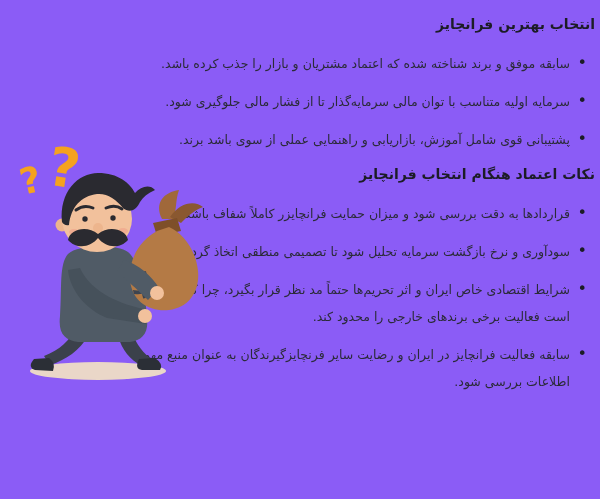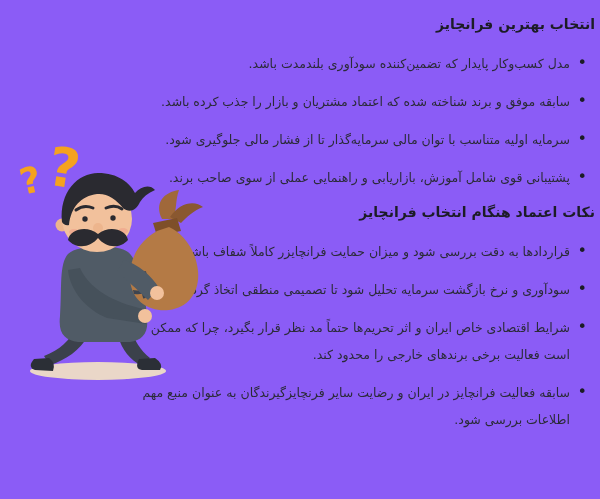--- a/index.html
+++ b/index.html
@@ -59,24 +59,23 @@
 </head>
 <body>
 
 <div class="page" dir="rtl">
 
   <div class="content">
 
     <div class="section-heading">انتخاب بهترین فرانچایز</div>
 
     <ul class="bullet-list">
-      <li>مدل کسب‌وکار پایدار که تضمین‌کننده سودآوری بلندمدت باشد.</li>
       <li>سابقه موفق و برند شناخته شده که اعتماد مشتریان و بازار را جذب کرده باشد.</li>
       <li>سرمایه اولیه متناسب با توان مالی سرمایه‌گذار تا از فشار مالی جلوگیری شود.</li>
-      <li>پشتیبانی قوی شامل آموزش، بازاریابی و راهنمایی عملی از سوی صاحب برند.</li>
+      <li>پشتیبانی قوی شامل آموزش، بازاریابی و راهنمایی عملی از سوی باشد برند.</li>
     </ul>
 
     <div class="section-heading">نکات اعتماد هنگام انتخاب فرانچایز</div>
 
     <ul class="bullet-list">
       <li>قراردادها به دقت بررسی شود و میزان حمایت فرانچایزر کاملاً شفاف باشد.</li>
       <li>سودآوری و نرخ بازگشت سرمایه تحلیل شود تا تصمیمی منطقی اتخاذ گردد.</li>
       <li>شرایط اقتصادی خاص ایران و اثر تحریم‌ها حتماً مد نظر قرار بگیرد، چرا که ممکن است فعالیت برخی برندهای خارجی را محدود کند.</li>
       <li>سابقه فعالیت فرانچایز در ایران و رضایت سایر فرنچایزگیرندگان به عنوان منبع مهم اطلاعات بررسی شود.</li>
     </ul>

